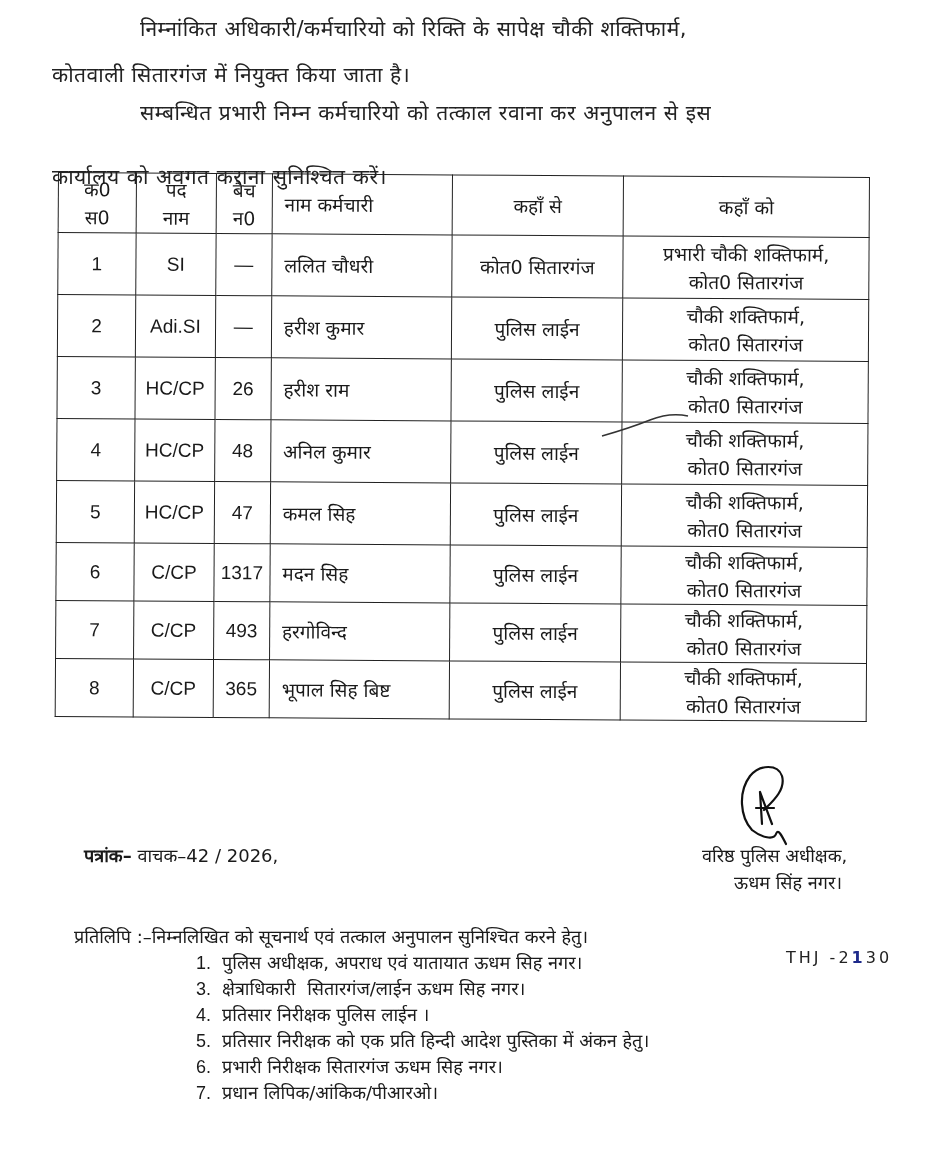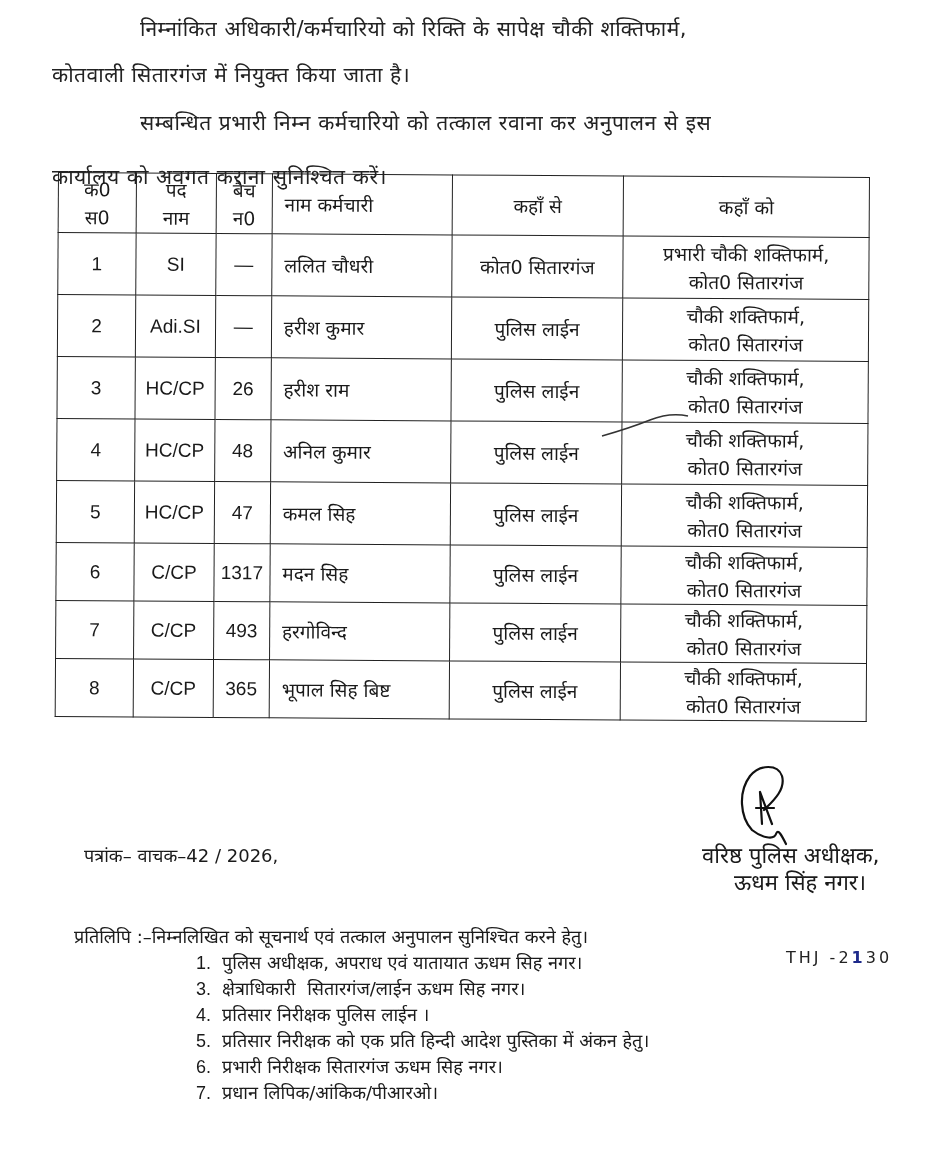--- a/index.html
+++ b/index.html
@@ -13,21 +13,21 @@
     }
     .para {
       position: absolute;
       font-size: 21px;
       line-height: 34px;
       color: #222;
       letter-spacing: 0.5px;
     }
     #p1-l1 { left: 140px; top: 12px; }
     #p1-l2 { left: 52px; top: 58px; }
-    #p2-l1 { left: 140px; top: 106px; }
+    #p2-l1 { left: 140px; top: 96px; }
     #p2-l2 { left: 52px; top: 128px; margin-top: 32px; }
 
     table.order {
       position: absolute;
       left: 58px; top: 172px;
       width: 812px;
       border-collapse: collapse;
       font-size: 19px;
       transform: rotate(0.35deg);
       transform-origin: top left;
@@ -50,28 +50,28 @@
     table.order td.num { font-family: "Liberation Sans", sans-serif; font-size: 19px; }
     .dest { display: block; line-height: 28px; }
 
     col.c1 { width: 78px; } col.c2 { width: 80px; } col.c3 { width: 56px; }
     col.c4 { width: 180px; } col.c5 { width: 172px; } col.c6 { width: 246px; }
 
     .ref {
       position: absolute; left: 84px; top: 842px;
       font-size: 18px; line-height: 27px;
     }
-    .ref b { font-weight: normal; }
+    .ref b { font-weight: bold; }
 
     .signature {
       position: absolute; left: 732px; top: 762px; width: 80px; height: 90px;
     }
     .signatory {
       position: absolute; left: 702px; top: 842px;
-      font-size: 22px; line-height: 27px;
+      font-size: 18px; line-height: 27px;
     }
     .signatory .l2 { padding-left: 32px; display: block; }
 
     .copy-intro {
       position: absolute; left: 74px; top: 924px;
       font-size: 18px; line-height: 26px;
     }
     .copy-list {
       position: absolute; left: 196px; top: 950px;
       font-size: 18px; line-height: 26px;

